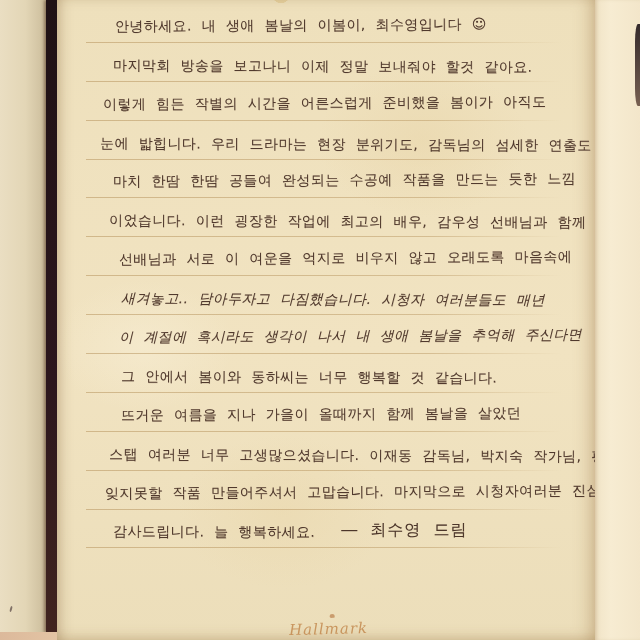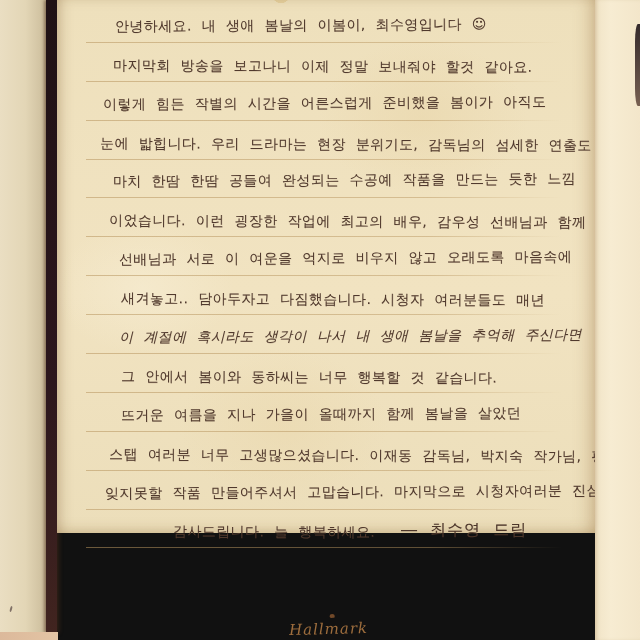--- a/index.html
+++ b/index.html
@@ -22,21 +22,21 @@
     position:absolute;left:0;top:632px;width:58px;height:8px;
     background:linear-gradient(90deg,#dcb99b,#e3c4a4);
   }
   .photo-speck{
     position:absolute;left:10px;top:606px;width:2px;height:6px;
     background:rgba(45,28,32,.55);border-radius:60% 40% 50% 50%;
     transform:rotate(14deg);
   }
   
   .paper{
-    position:absolute;left:57px;top:0;width:538px;height:533px;
+    position:absolute;left:57px;top:0;width:538px;height:640px;
     background:
       radial-gradient(circle 15px at 224px -6px, rgba(226,202,148,.75) 60%, transparent 62%),
       radial-gradient(circle 12px at 289px -7px, rgba(226,202,148,.7) 60%, transparent 62%),
       radial-gradient(ellipse 130px 95px at 16% 54%, rgba(248,239,215,.5), transparent 70%),
       radial-gradient(ellipse 150px 110px at 68% 22%, rgba(230,209,162,.4), transparent 70%),
       radial-gradient(ellipse 150px 110px at 42% 80%, rgba(232,212,166,.38), transparent 70%),
       linear-gradient(180deg,#eee0bc,#f1e3c1 55%,#ecdeba);
     box-shadow:
       inset 10px 0 14px -8px rgba(120,85,45,.38),
       inset -12px 0 18px -9px rgba(145,105,55,.42),
@@ -113,39 +113,39 @@
         </div>
         <div class="line" style="padding-left: 24px;">
           <span class="line-text">마치 한땀 한땀 공들여 완성되는 수공예 작품을 만드는 듯한 느낌</span>
         </div>
         <div class="line" style="padding-left: 20px;">
           <span class="line-text">이었습니다. 이런 굉장한 작업에 최고의 배우, 감우성 선배님과 함께</span>
         </div>
         <div class="line" style="padding-left: 30px;">
           <span class="line-text">선배님과 서로 이 여운을 억지로 비우지 않고 오래도록 마음속에</span>
         </div>
-        <div class="line" style="padding-left: 32px;">
+        <div class="line" style="padding-left: 32px; font-style: italic;">
           <span class="line-text">새겨놓고.. 담아두자고 다짐했습니다. 시청자 여러분들도 매년</span>
         </div>
         <div class="line" style="padding-left: 30px; font-style: italic;">
           <span class="line-text">이 계절에 혹시라도 생각이 나서 내 생애 봄날을 추억해 주신다면</span>
         </div>
         <div class="line" style="padding-left: 32px;">
           <span class="line-text">그 안에서 봄이와 동하씨는 너무 행복할 것 같습니다.</span>
         </div>
         <div class="line" style="padding-left: 32px; align-items: flex-end;">
           <span class="line-text">뜨거운 여름을 지나 가을이 올때까지 함께 봄날을 살았던</span>
         </div>
         <div class="line" style="padding-left: 20px;">
           <span class="line-text">스탭 여러분 너무 고생많으셨습니다. 이재동 감독님, 박지숙 작가님, 평생</span>
         </div>
         <div class="line" style="padding-left: 16px;">
           <span class="line-text">잊지못할 작품 만들어주셔서 고맙습니다. 마지막으로 시청자여러분 진심으로</span>
         </div>
-        <div class="line" style="padding-left: 24px; justify-content: center;">
+        <div class="line" style="padding-left: 24px;">
           <span class="line-text">감사드립니다. 늘 행복하세요.</span>
           <span class="signature">― 최수영 드림</span>
         </div>
       </div>
 
     <div class="watermark">
       <span class="crown-dot"></span>
       <span>Hallmark</span>
     </div>
   </div>

